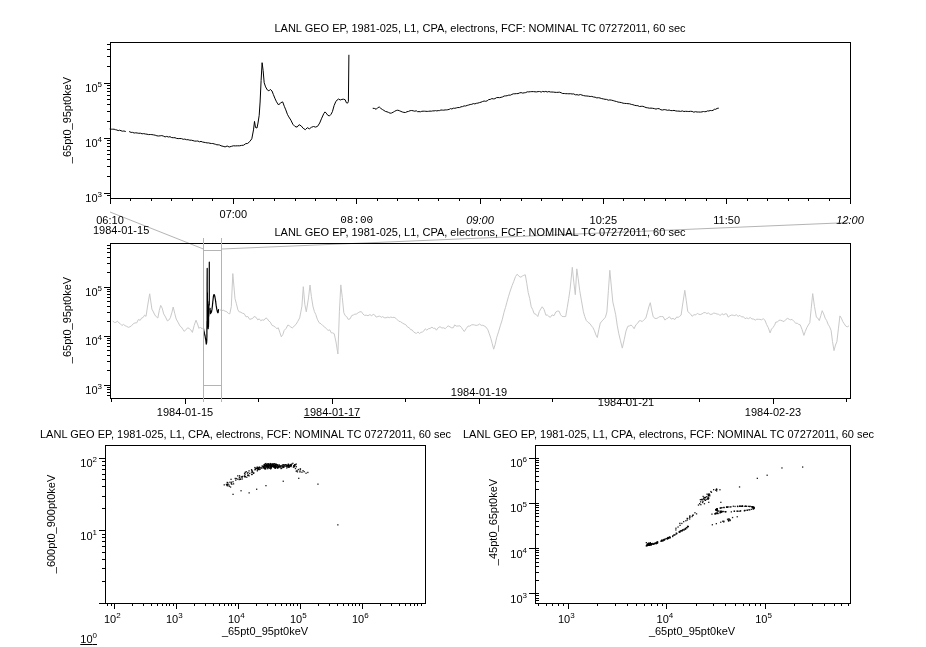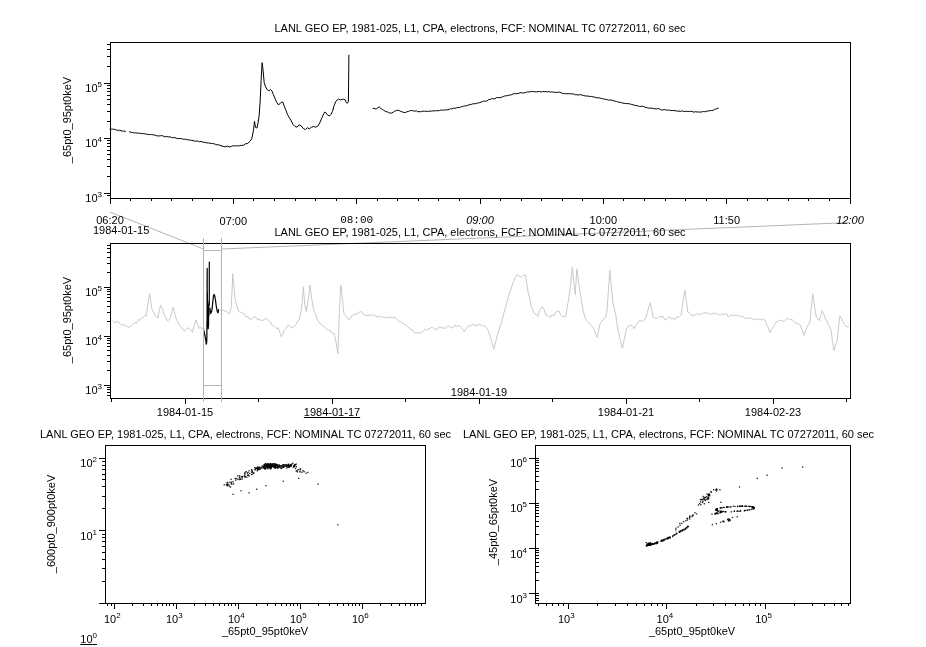--- a/index.html
+++ b/index.html
@@ -915,34 +915,34 @@
   <div class="lbl" style="left:40px;top:428px;">LANL GEO EP, 1981-025, L1, CPA, electrons, FCF: NOMINAL TC 07272011, 60 sec</div>
   <div class="lbl" style="left:463px;top:428px;">LANL GEO EP, 1981-025, L1, CPA, electrons, FCF: NOMINAL TC 07272011, 60 sec</div>
 
   <div class="lbl vlab" style="left:51px;top:524px;">_600pt0_900pt0keV</div>
   <div class="lbl ctr" style="left:265px;top:625px;">_65pt0_95pt0keV</div>
 
   <div class="lbl vlab" style="left:493px;top:522px;">_45pt0_65pt0keV</div>
   <div class="lbl ctr" style="left:692px;top:625px;">_65pt0_95pt0keV</div>
 
   <div id="gen-labels" style="position:absolute;left:0;top:0;width:926px;height:647px;pointer-events:none;">
-      <span style="left:110px;top:211px;transform:translateX(-50%);">06:20</span>
-      <span style="left:233.33333333333331px;top:212px;transform:translateX(-50%);">07:00</span>
+      <span style="left:110px;top:211px;transform:translateX(-50%);">06:10</span>
+      <span style="left:233.33333333333331px;top:205px;transform:translateX(-50%);">07:00</span>
       <span style="left:356.66666666666663px;top:211px;transform:translateX(-50%);font-family:Liberation Mono, monospace;">08:00</span>
       <span style="left:479.99999999999994px;top:211px;transform:translateX(-50%);font-style:italic;">09:00</span>
-      <span style="left:603.3333333333333px;top:211px;transform:translateX(-50%);">10:00</span>
+      <span style="left:603.3333333333333px;top:211px;transform:translateX(-50%);">10:25</span>
       <span style="left:726.6666666666666px;top:211px;transform:translateX(-50%);">11:50</span>
       <span style="left:849.9999999999999px;top:211px;transform:translateX(-50%);font-style:italic;">12:00</span>
       <span style="right:824px;top:185px;">10<sup>3</sup></span>
       <span style="right:824px;top:130px;">10<sup>4</sup></span>
       <span style="right:824px;top:75px;">10<sup>5</sup></span>
       <span style="left:185px;top:403px;transform:translateX(-50%);">1984-01-15</span>
       <span style="left:332px;top:403px;transform:translateX(-50%);text-decoration:underline;">1984-01-17</span>
       <span style="left:479px;top:383px;transform:translateX(-50%);">1984-01-19</span>
-      <span style="left:626px;top:403px;transform:translateX(-50%);">1984-01-21</span>
+      <span style="left:626px;top:393px;transform:translateX(-50%);">1984-01-21</span>
       <span style="left:773px;top:403px;transform:translateX(-50%);">1984-02-23</span>
       <span style="right:824px;top:377px;">10<sup>3</sup></span>
       <span style="right:824px;top:328px;">10<sup>4</sup></span>
       <span style="right:824px;top:279px;">10<sup>5</sup></span>
       <span style="right:829px;top:626px;text-decoration:underline;">10<sup>0</sup></span>
       <span style="right:829px;top:522.7px;">10<sup>1</sup></span>
       <span style="right:829px;top:450px;">10<sup>2</sup></span>
       <span style="left:104px;top:606px;">10<sup>2</sup></span>
       <span style="left:166px;top:606px;">10<sup>3</sup></span>
       <span style="left:228px;top:606px;">10<sup>4</sup></span>

